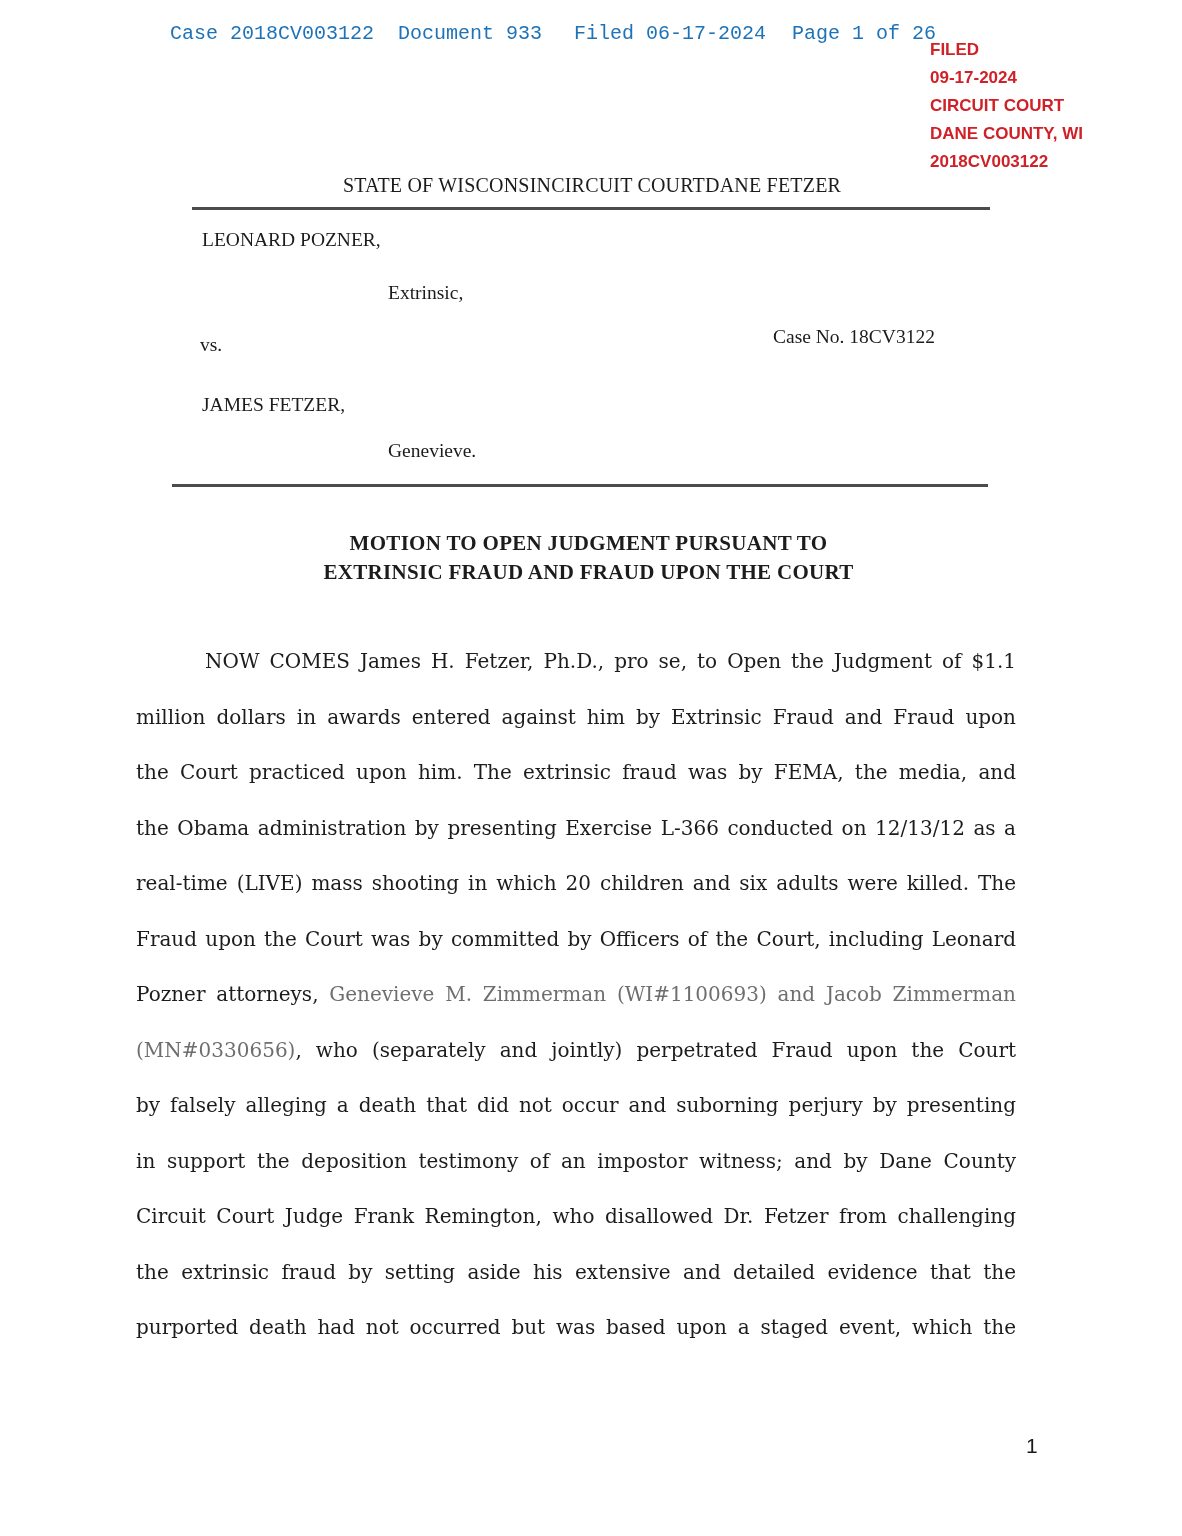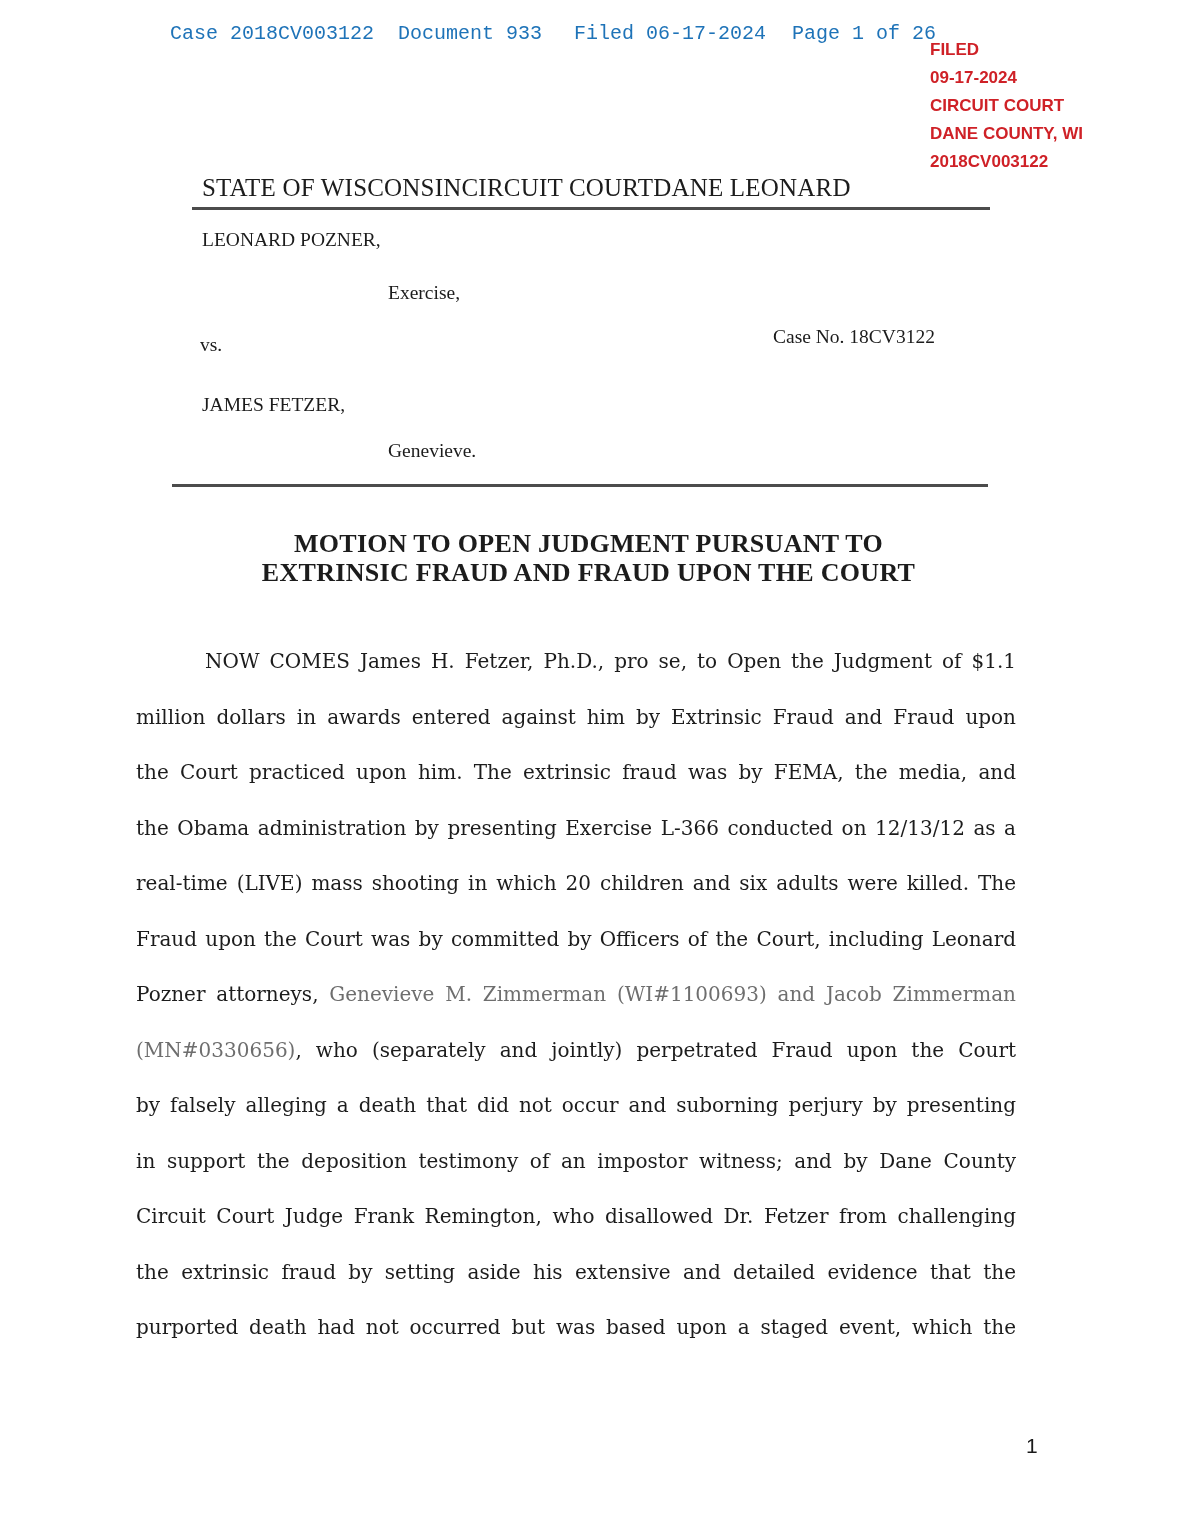--- a/index.html
+++ b/index.html
@@ -23,32 +23,32 @@
   .stamp {
     position:absolute; left:930px; top:36px;
     font-family:"Liberation Sans", sans-serif;
     font-weight:bold; font-size:17px; line-height:28px;
     color:var(--stamp-red,#cf2127);
     white-space:nowrap;
   }
   
   .caption-row {
     position:absolute; left:202px; top:174px; width:780px;
-    display:flex; justify-content:flex-start;
-    font-size:25px; letter-spacing:0.2px; white-space:nowrap;
+    display:flex; justify-content:center;
+    font-size:20px; letter-spacing:0.2px; white-space:nowrap;
   }
   .rule { position:absolute; height:3px; background:#4c4c4c; }
   .rule-top    { left:192px; top:207px; width:798px; }
   .rule-bottom { left:172px; top:484px; width:816px; }
   .party { position:absolute; font-size:19.5px; white-space:nowrap; }
   
   .title {
     position:absolute; left:136px; top:529px; width:905px;
     text-align:center;
-    font-weight:bold; font-size:26px; line-height:29px;
+    font-weight:bold; font-size:21px; line-height:29px;
     letter-spacing:0.3px;
   }
   
   .body-block {
     position:absolute; left:136px; top:649px; width:880px;
     font-family:"DejaVu Serif", serif;
     font-size:20px; color:#1c1c1c;
   }
   .body-line {
     height:55.5px; line-height:25px;
@@ -78,26 +78,26 @@
       <div>FILED</div>
       <div>09-17-2024</div>
       <div>CIRCUIT COURT</div>
       <div>DANE COUNTY, WI</div>
       <div>2018CV003122</div>
     </div>
 
   <div class="caption-row">
     <span>STATE OF WISCONSIN</span>
     <span>CIRCUIT COURT</span>
-    <span>DANE LEONARD</span>
+    <span>DANE FETZER</span>
   </div>
   <div class="rule rule-top"></div>
 
   <span class="party" style="left:202px; top:229px">LEONARD POZNER,</span>
-  <span class="party" style="left:388px; top:282px">Exercise,</span>
+  <span class="party" style="left:388px; top:282px">Extrinsic,</span>
   <span class="party" style="left:200px; top:334px">vs.</span>
   <span class="party" style="left:773px; top:326px">Case No. 18CV3122</span>
   <span class="party" style="left:202px; top:394px">JAMES FETZER,</span>
   <span class="party" style="left:388px; top:440px">Genevieve.</span>
   <div class="rule rule-bottom"></div>
 
   <div class="title">
     <div>MOTION TO OPEN JUDGMENT PURSUANT TO</div>
     <div>EXTRINSIC FRAUD AND FRAUD UPON THE COURT</div>
   </div>

